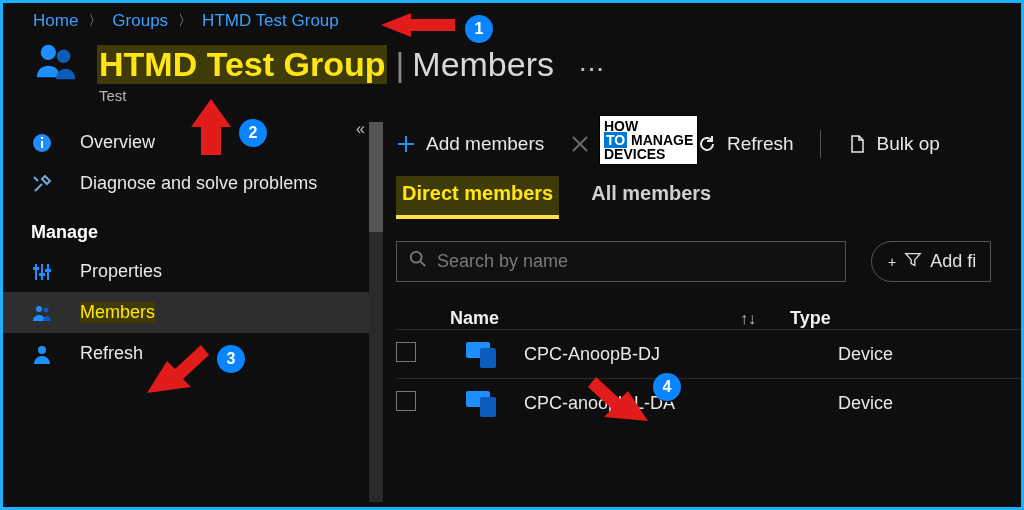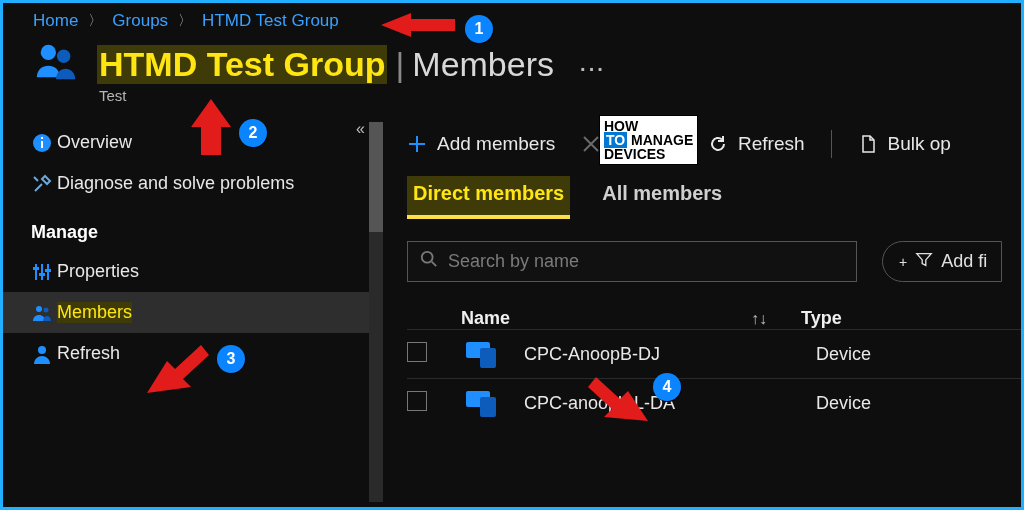--- a/index.html
+++ b/index.html
@@ -42,31 +42,31 @@
     position: absolute; right: 0; top: 0; width: 14px; height: 100%;
     background: #2a2a2a;
   }
   .side-scroll-thumb { position:absolute; top:0; left:0; right:0; height:110px; background:#555; }
   .collapse-chev {
     position: absolute; right: 18px; top: -2px;
     color: #bfbfbf; font-size: 16px;
   }
 
   .nav-item {
-    display: flex; align-items: center; gap: 4px;
+    display: flex; align-items: center; gap: 27px;
     padding: 10px 28px; font-size: 18px; color: #e8e8e8;
     cursor: pointer;
   }
   .nav-item.active { background: #2e2e2e; }
   .nav-item .ic { width: 22px; display:flex; justify-content:center; }
   .nav-item.active .lbl { background: #3f3b08; color: #ffe613; }
   .section-head { padding: 18px 28px 8px 28px; font-size: 18px; font-weight: 600; color: #fff; }
 
   
-  .main { flex: 1; padding-left: 24px; position: relative; }
+  .main { flex: 1; padding-left: 13px; position: relative; }
   .toolbar {
     display: flex; align-items: center; gap: 26px;
     font-size: 19px; color: #e8e8e8; padding: 8px 0 18px 0;
   }
   .tb-btn { display:flex; align-items:center; gap:10px; cursor:pointer; }
   .tb-btn.disabled { color: #6a6a6a; }
   .tb-sep { width:1px; height:28px; background:#555; }
   .tb-ic { width:20px; height:20px; display:inline-flex; }
 
   .tabs { display:flex; gap:32px; font-size:20px; padding-bottom:0; }
@@ -96,21 +96,21 @@
   .grid-head {
     display:flex; align-items:center; gap:0; margin-top:26px;
     font-size:18px; font-weight:600; color:#f0f0f0;
   }
   .col-chk { width:54px; }
   .col-name { width:290px; display:flex; align-items:center; gap:10px;}
   .col-sort { width:50px; color:#bbb; font-size:16px;}
   .col-type { flex:1; }
 
   .row {
-    display:flex; align-items:center; gap:5px; padding:10px 0;
+    display:flex; align-items:center; gap:16px; padding:10px 0;
     border-top:1px solid #2a2a2a; font-size:18px;
   }
   .chkbox { width:20px; height:20px; border:1px solid #777; display:inline-block; }
   .dev-ic { width:34px; height:28px; display:inline-flex; margin-right:14px; }
   .row .col-name { display:flex; align-items:center; }
 
   
   .ann-arrow {
     position:absolute; z-index:50; pointer-events:none;
   }

